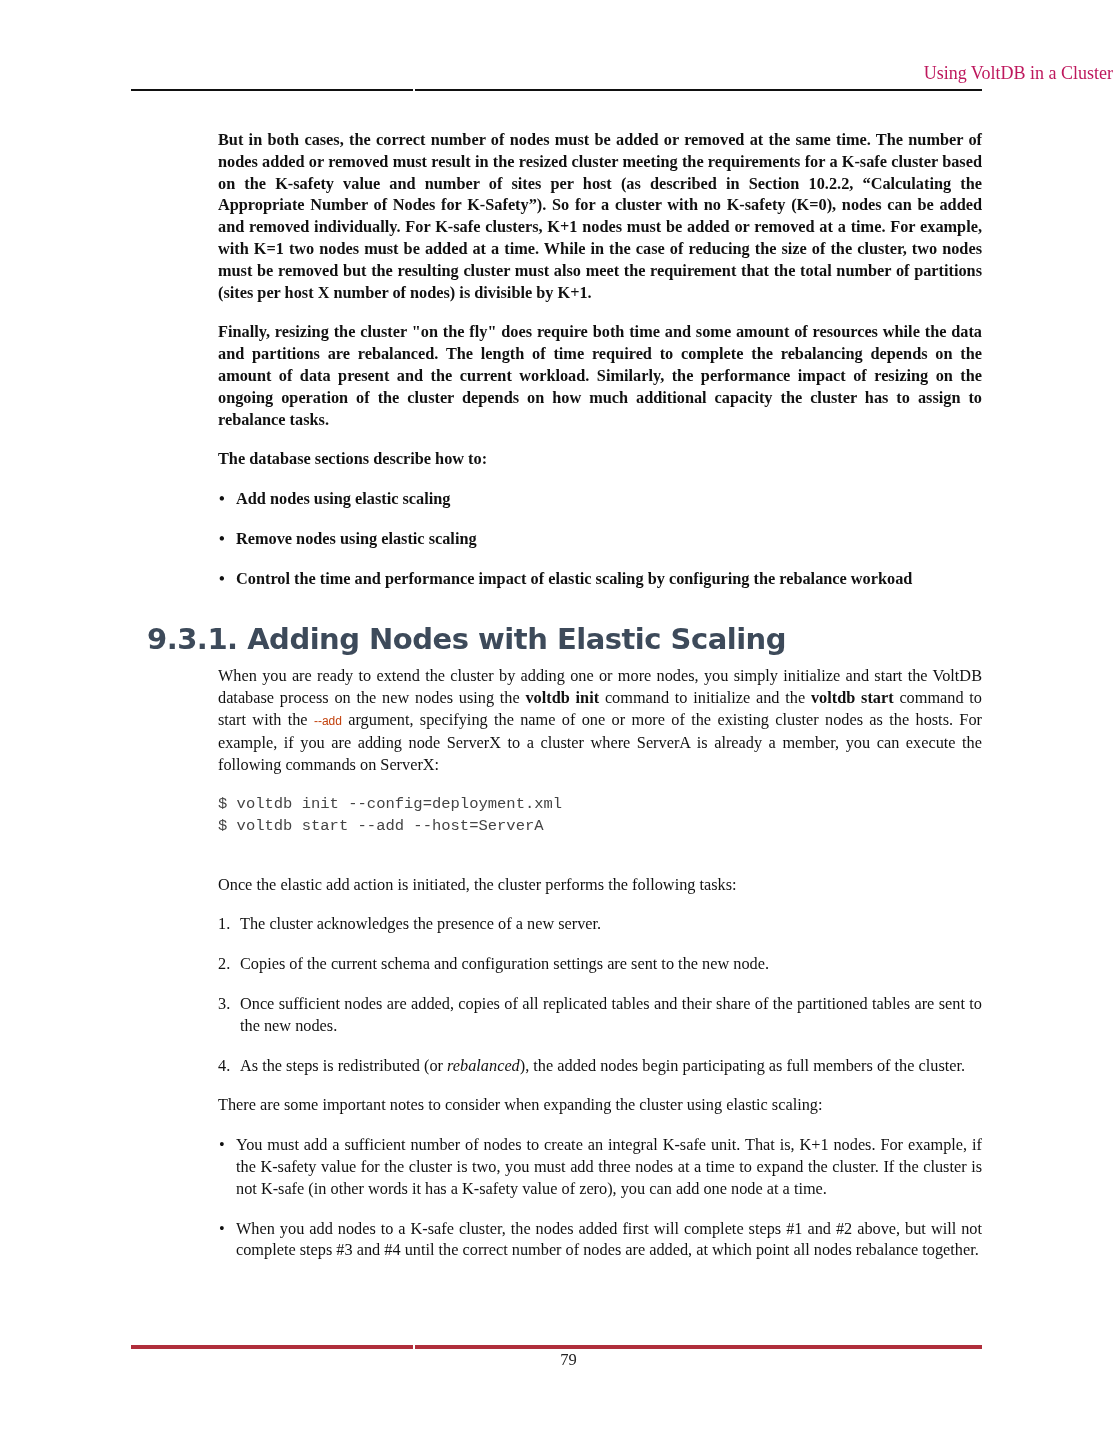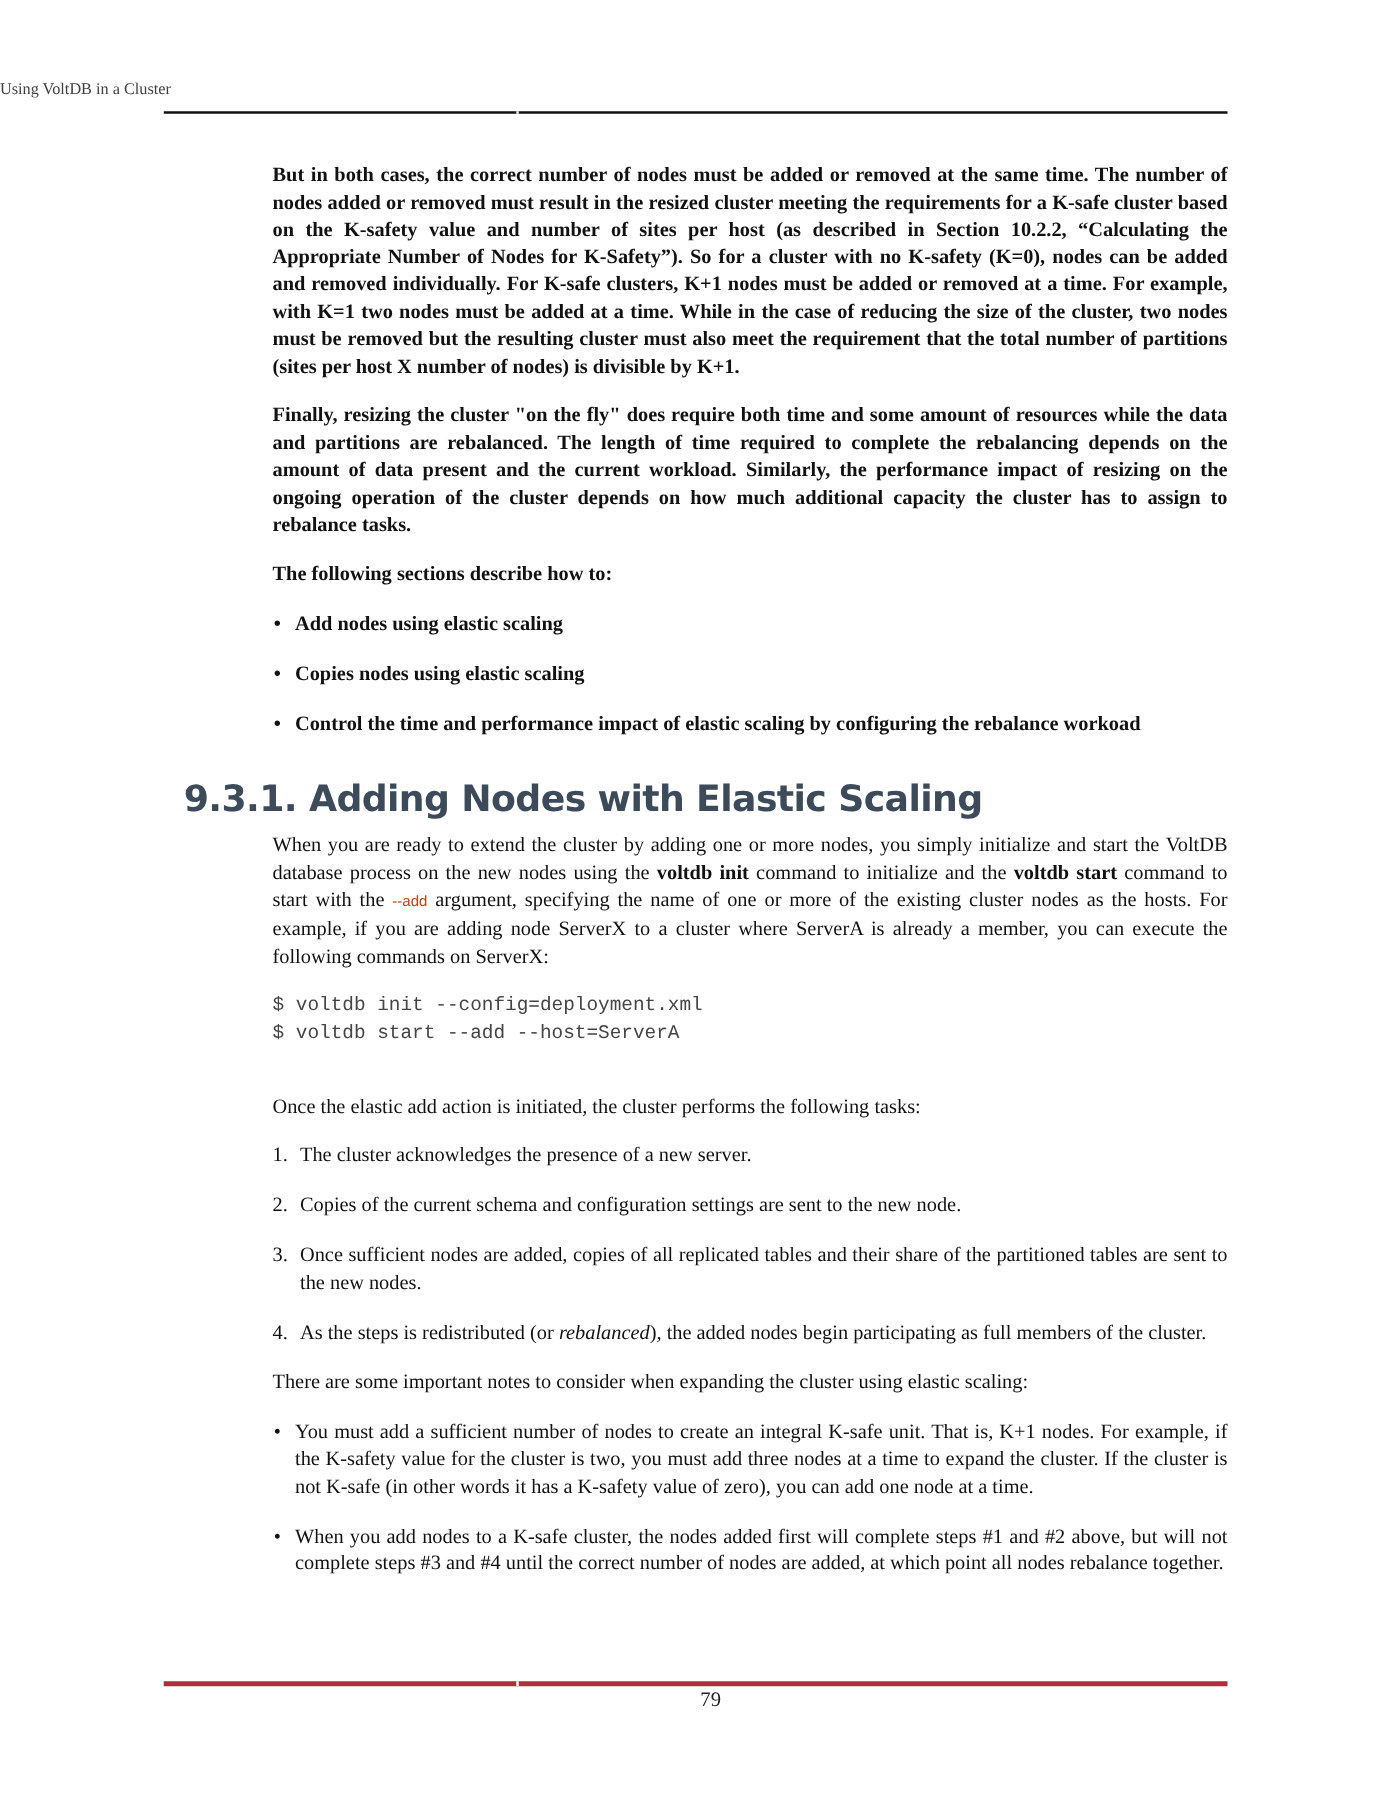--- a/index.html
+++ b/index.html
@@ -1,19 +1,19 @@
 <!DOCTYPE html>
 <html><head>
 <meta charset="utf-8">
 <style>
   html, body { margin: 0; padding: 0; background: #ffffff; }
   body { width: 1113px; height: 1440px; position: relative; overflow: hidden;
          font-family: "Liberation Serif", "DejaVu Serif", serif; color: #111; }
-  .header-title { position: absolute; top: 63px; left: 0; width: 1113px; text-align: left;
-                  font-size: 13px; color: #404040; }
+  .header-title { position: absolute; top: 63px; left: 0; width: 1113px; text-align: right;
+                  font-size: 18px; color: #be185d; }
   .rule-top { position: absolute; top: 89px; left: 131px; width: 851px; height: 2px; background: #111; }
   .rule-top .gap { position: absolute; left: 282px; top: 0; width: 2px; height: 2px; background: #fff; }
   .content { position: absolute; left: 218px; top: 129px; width: 764px; font-size: 16.3px; line-height: 21.8px; }
   .content p { margin: 0 0 18px 0; text-align: justify; }
   ul.bullets { list-style: none; padding: 0; margin: 0 0 18px 0; }
   ul.bullets li { position: relative; padding-left: 18px; margin-bottom: 18px; text-align: justify; }
   ul.bullets li::before { content: "•"; position: absolute; left: 1px; top: 0; }
   ol.steps { list-style: none; padding: 0; margin: 0 0 18px 0; }
   ol.steps li { position: relative; padding-left: 22px; margin-bottom: 18px; text-align: justify; }
   ol.steps li .num { position: absolute; left: 0; top: 0; }
@@ -30,24 +30,24 @@
 <body>
 
 <div class="header-title">Using VoltDB in a Cluster</div>
 <div class="rule-top">
     <span class="gap"></span>
   </div>
 
 <div class="content" style="top:129px;font-weight:bold;">
   <p>But in both cases, the correct number of nodes must be added or removed at the same time. The number of nodes added or removed must result in the resized cluster meeting the requirements for a K-safe cluster based on the K-safety value and number of sites per host (as described in Section 10.2.2, “Calculating the Appropriate Number of Nodes for K-Safety”). So for a cluster with no K-safety (K=0), nodes can be added and removed individually. For K-safe clusters, K+1 nodes must be added or removed at a time. For example, with K=1 two nodes must be added at a time. While in the case of reducing the size of the cluster, two nodes must be removed but the resulting cluster must also meet the requirement that the total number of partitions (sites per host X number of nodes) is divisible by K+1.</p>
   <p>Finally, resizing the cluster "on the fly" does require both time and some amount of resources while the data and partitions are rebalanced. The length of time required to complete the rebalancing depends on the amount of data present and the current workload. Similarly, the performance impact of resizing on the ongoing operation of the cluster depends on how much additional capacity the cluster has to assign to rebalance tasks.</p>
-  <p>The following sections describe how to:</p>
+  <p>The database sections describe how to:</p>
   <ul class="bullets">
     <li>Add nodes using elastic scaling</li>
-    <li>Copies nodes using elastic scaling</li>
+    <li>Remove nodes using elastic scaling</li>
     <li>Control the time and performance impact of elastic scaling by configuring the rebalance workoad</li>
   </ul>
 </div>
 
 <h2 class="section">9.3.1. Adding Nodes with Elastic Scaling</h2>
 
 <div class="content" style="top:665px;">
   <p>
     <span>When you are ready to extend the cluster by adding one or more nodes, you simply initialize and start the VoltDB database process on the new nodes using the </span><b>voltdb init</b><span> command to initialize and the </span><b>voltdb start</b><span> command to start with the </span><span class="code">--add</span><span> argument, specifying the name of one or more of the existing cluster nodes as the hosts. For example, if you are adding node ServerX to a cluster where ServerA is already a member, you can execute the following commands on ServerX:</span>
   </p>

